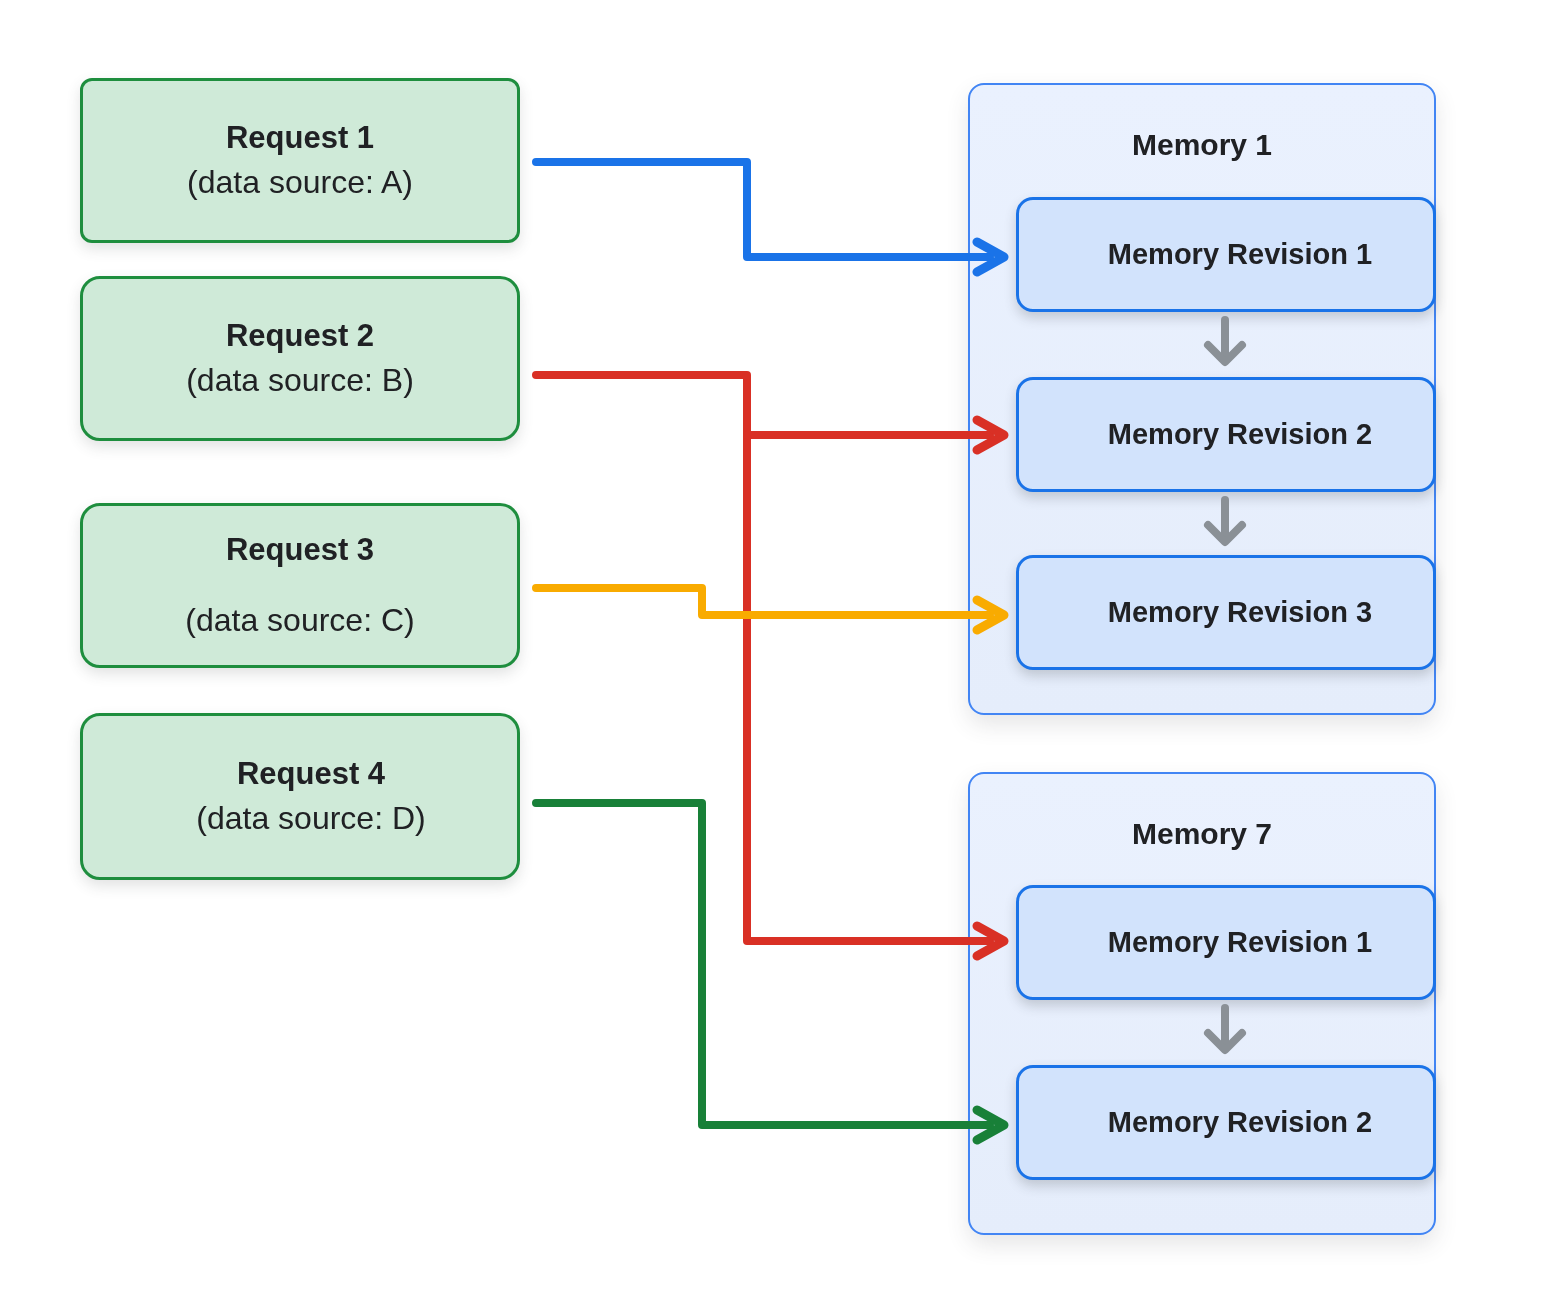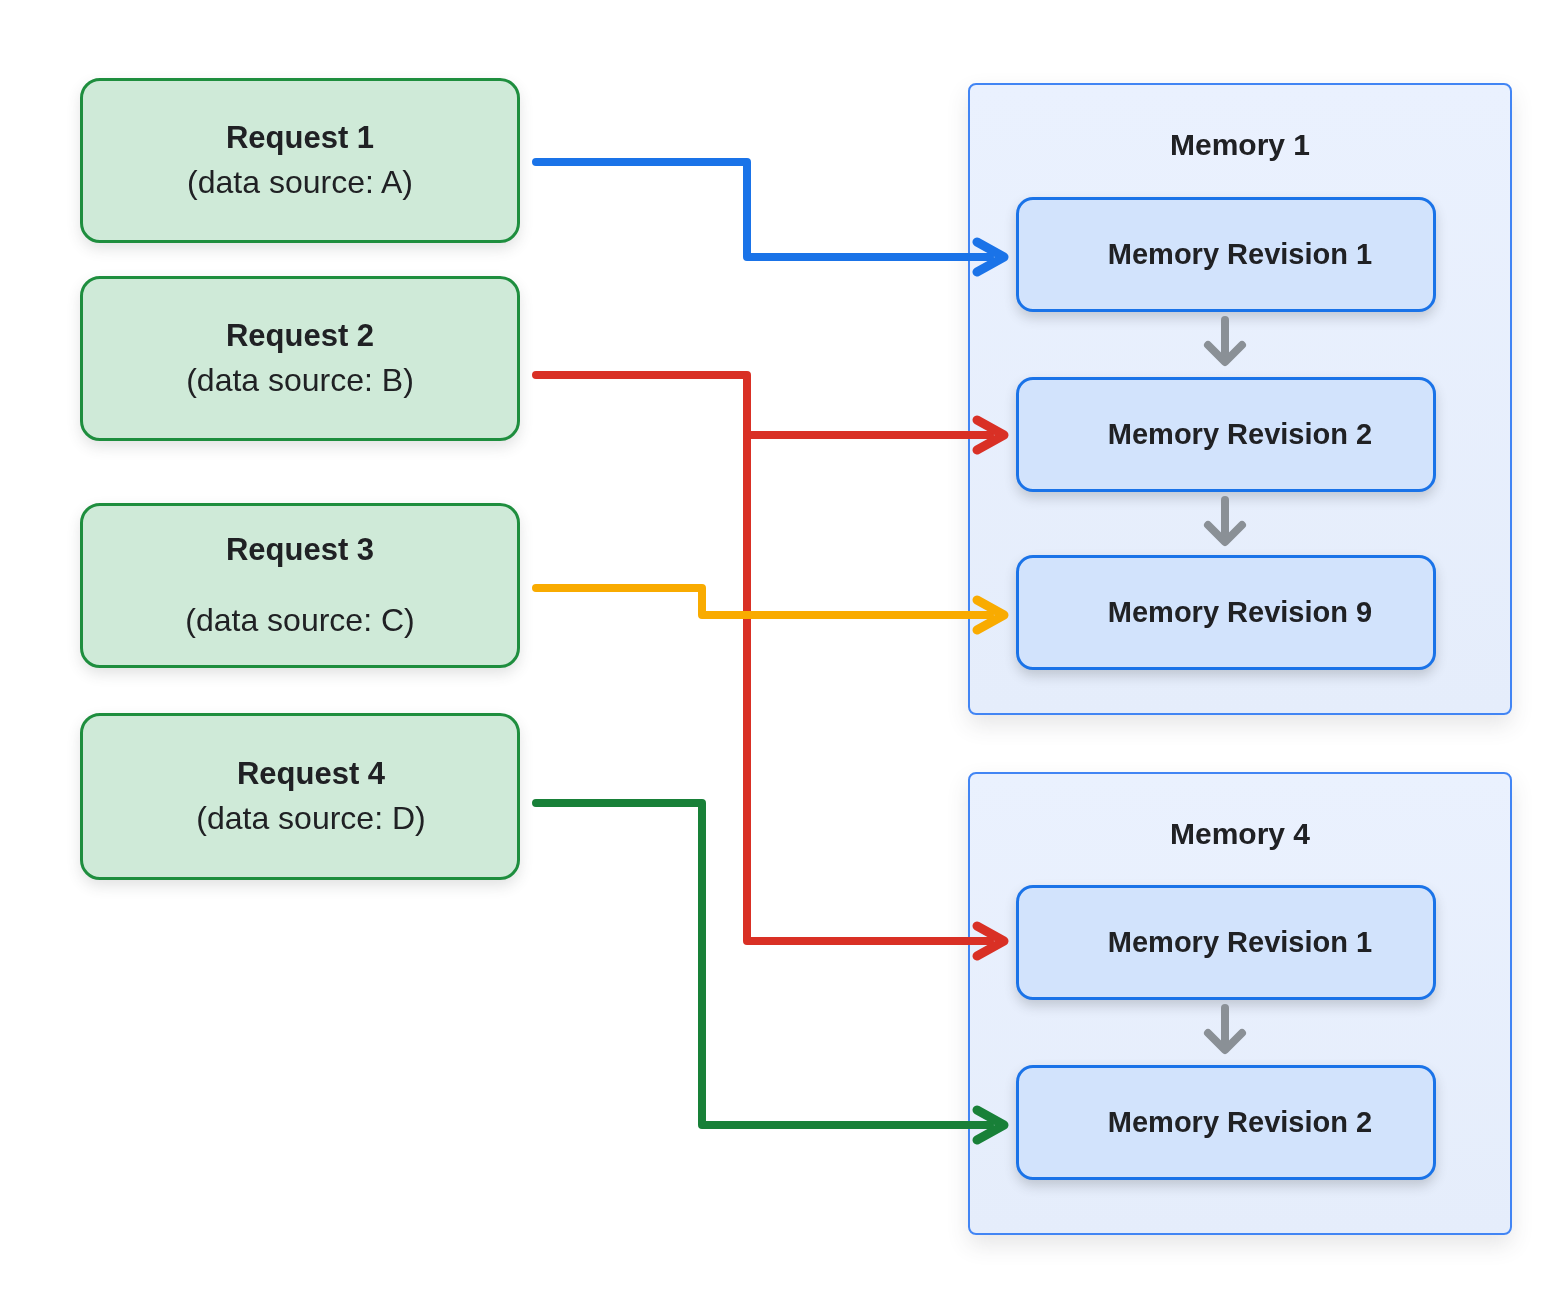--- a/index.html
+++ b/index.html
@@ -23,36 +23,36 @@
     background: #CFEAD8;
     border: 3px solid #1E8E3E;
     border-radius: 20px;
     box-shadow: 0 6px 14px rgba(60,64,67,0.15);
     display: flex;
     flex-direction: column;
     align-items: center;
     justify-content: center;
     gap: 10px;
   }
-  .r1 { top: 78px; }
+  .r1 { top: 78px; border-radius: 12px; }
   .r2 { top: 276px; }
   .r3 { top: 503px; gap: 36px; }
   .r4 { top: 713px; height: 167px; padding-left: 22px; }
   .req-title { font-size: 31px; font-weight: 600; line-height: 1.1; }
   .req-sub   { font-size: 32px; font-weight: 500; line-height: 1.1; }
 
   
   .memory {
     position: absolute;
     left: 968px;
-    width: 544px;
+    width: 468px;
     box-sizing: border-box;
     background: linear-gradient(180deg, #EAF1FE 0%, #E5EDFB 100%);
     border: 2px solid #4285F4;
-    border-radius: 8px;
+    border-radius: 16px;
     box-shadow: 0 10px 22px rgba(60,64,67,0.13);
   }
   .m1 { top: 83px;  height: 632px; }
   .m2 { top: 772px; height: 463px; }
   .mem-title {
     position: absolute;
     left: 0; right: 0;
     top: 42px;
     text-align: center;
     font-size: 30px;
@@ -129,25 +129,25 @@
   </div>
   <div class="request r4">
     <div class="req-title">Request 4</div>
     <div class="req-sub">(data source: D)</div>
   </div>
 
   <div class="memory m1">
     <div class="mem-title">Memory 1</div>
     <div class="revision rv1">Memory Revision 1</div>
     <div class="revision rv2">Memory Revision 2</div>
-    <div class="revision rv3">Memory Revision 9</div>
+    <div class="revision rv3">Memory Revision 3</div>
   </div>
 
   <div class="memory m2">
-    <div class="mem-title">Memory 4</div>
+    <div class="mem-title">Memory 7</div>
     <div class="revision rv1">Memory Revision 1</div>
     <div class="revision rv2">Memory Revision 2</div>
   </div>
 
   <svg class="overlay" viewBox="0 0 1562 1308" xmlns="http://www.w3.org/2000/svg">
 
     <path class="conn" d="M536 162 H747 V257 H990" stroke="#1A73E8"></path>
     <polyline class="head" points="977,242 1004,257 977,272" stroke="#1A73E8"></polyline>
 
     <path class="conn" d="M536 375 H747 V941 H990" stroke="#D93025"></path>

